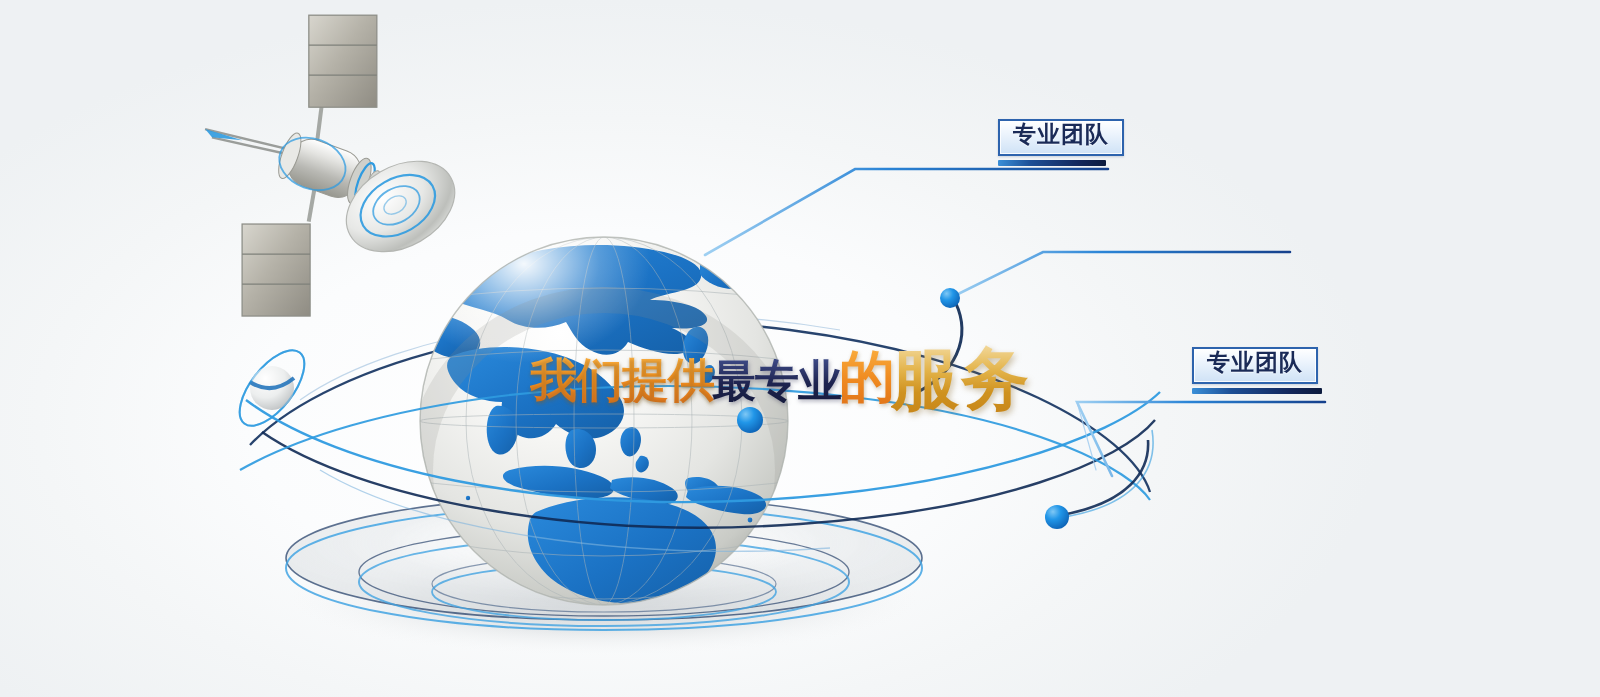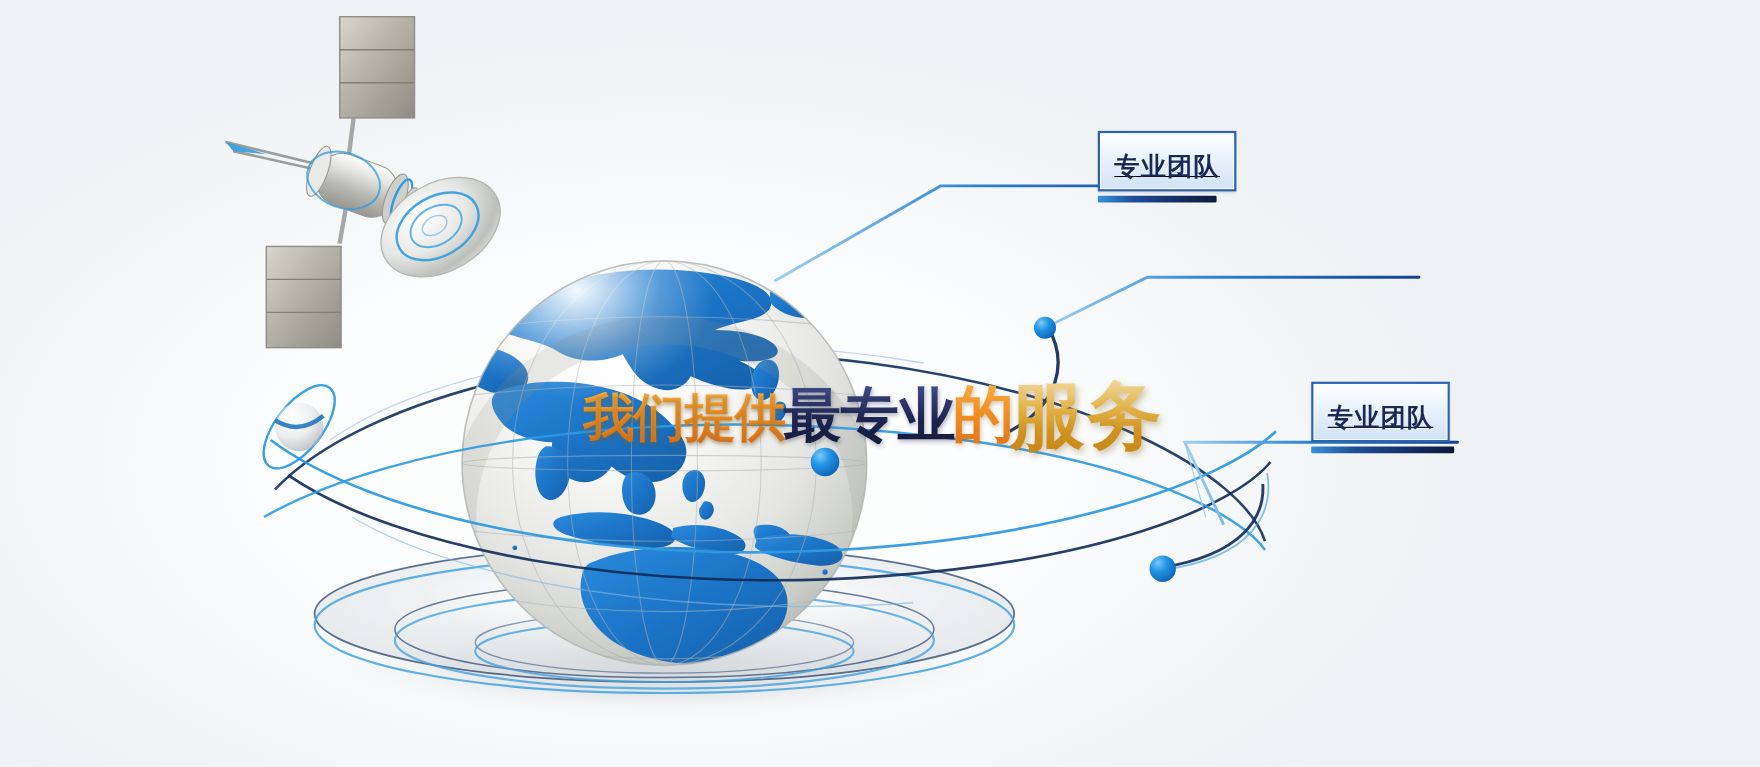--- a/index.html
+++ b/index.html
@@ -33,21 +33,21 @@
   .h-a{
     font-size:47px;
     color:#f08a1e;
     background:linear-gradient(180deg,#fbb040 0%,#f5921e 45%,#e9781a 100%);
     -webkit-background-clip:text;background-clip:text;color:transparent;
     text-shadow:0 2px 3px rgba(120,90,40,.28);
     filter:drop-shadow(1px 2px 2px rgba(130,100,50,.35));
     letter-spacing:-1px;
   }
   .h-b{
-    font-size:53px;
+    font-size:44px;
     margin-left:-2px;
     color:#242a5c;
     background:linear-gradient(180deg,#3d4a86 0%,#1e2450 55%,#161b3e 100%);
     -webkit-background-clip:text;background-clip:text;color:transparent;
     filter:drop-shadow(1px 2px 2px rgba(60,60,90,.40));
     letter-spacing:-1px;
     text-align:right;
   }
   .h-c{
     font-size:56px;
@@ -67,23 +67,22 @@
     filter:drop-shadow(2px 3px 3px rgba(140,110,50,.40));
     letter-spacing:2px;
   }
 
   
   .callout{position:absolute;}
   .callout .box{
     border:2px solid #2d63ad;
     background:linear-gradient(180deg,#ffffff 0%,#eef5fd 35%,#cfe2f6 100%);
     box-shadow:inset 0 0 0 1px rgba(255,255,255,.85), 0 1px 2px rgba(20,50,100,.18);
-    padding:18px 13px 7px 13px;
+    padding:0 13px 7px 13px;
     display:inline-block;
-    text-decoration:underline;
   }
   .callout .box span{
     font-family:"DejaVu Sans","Liberation Sans",sans-serif;
     font-weight:bold;
     font-size:23px;
     line-height:26px;
     color:#1a2a57;
     letter-spacing:1px;
     white-space:nowrap;
     text-shadow:0 1px 0 rgba(255,255,255,.6);

